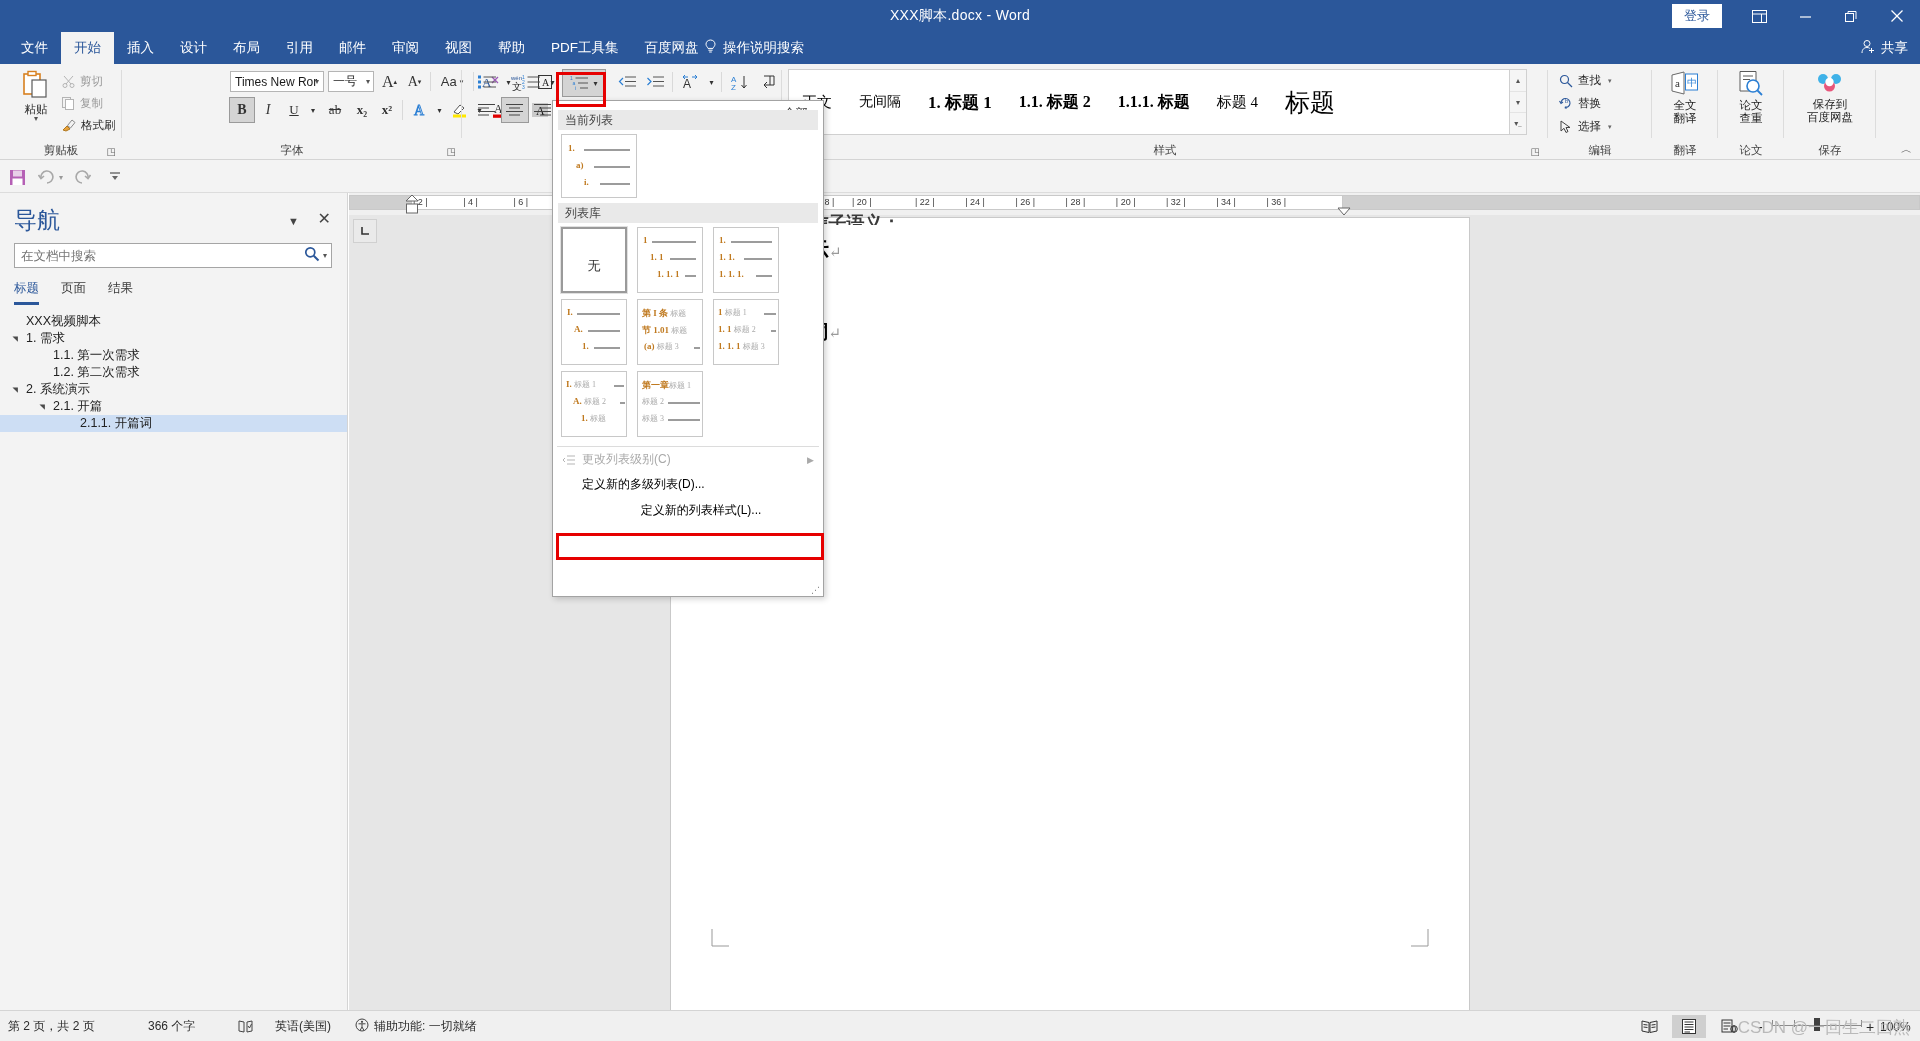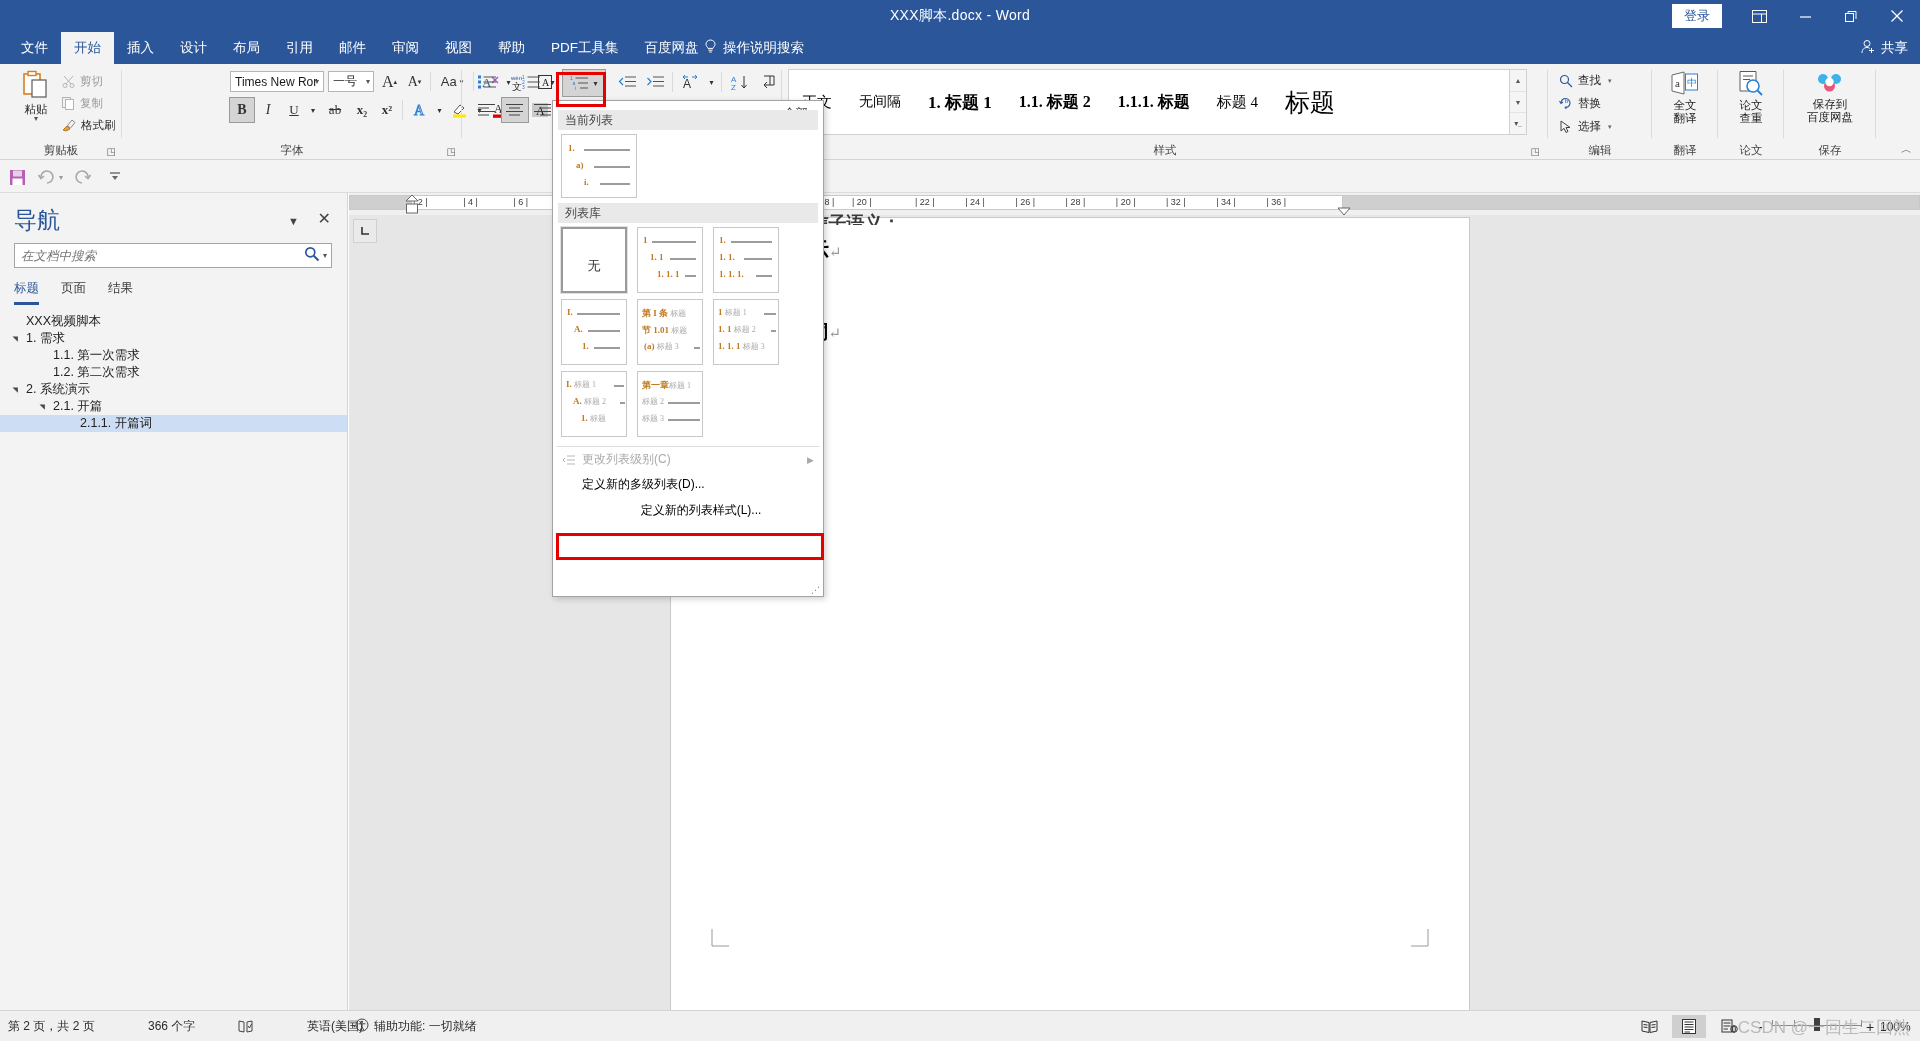--- a/index.html
+++ b/index.html
@@ -145,21 +145,21 @@
   .nav-title { position: absolute; left: 14px; top: 12px; font-size: 23px; color: #2b579a; }
   .nav-dd { position: absolute; right: 48px; top: 22px; font-size: 11px; color: #444; cursor: pointer; }
   .nav-close { position: absolute; right: 16px; top: 16px; font-size: 16px; color: #444; cursor: pointer; }
   .nav-search {
     position: absolute; left: 14px; top: 50px; width: 318px; height: 25px;
     background: #fff; border: 1px solid #a5a5a5; display: flex; align-items: center;
     padding: 0 4px 0 6px; cursor: text;
   }
   .nav-search input {
     flex: 1; border: 0; outline: 0; font-size: 12.5px; color: #707070;
-    font-family: "Liberation Sans", sans-serif; background: transparent; font-style: italic;
+    font-family: "Liberation Sans", sans-serif; background: transparent;
   }
   .nav-tabs { position: absolute; left: 14px; top: 87px; display: flex; gap: 22px; }
   .nav-tab { font-size: 12.5px; color: #3a3a3a; cursor: pointer; padding-bottom: 5px; }
   .nav-tab.active { color: #2b579a; border-bottom: 3px solid #2b579a; }
   .nav-tree { position: absolute; left: 0; top: 120px; right: 0; }
   .nav-row {
     position: relative; height: 17px; display: flex; align-items: center;
     font-size: 12.5px; color: #222; cursor: pointer;
   }
   .nav-row.selected { background: #cddef4; }
@@ -933,21 +933,21 @@
   <div class="statusbar">
     <div class="sb-item" style="left:8px;">第 2 页，共 2 页</div>
     <div class="sb-item" style="left:148px;">366 个字</div>
     <div class="sb-item" style="left:238px;">
       <svg width="16" height="14" viewBox="0 0 16 14">
           <path d="M1 1 L6 2 L6 12 L1 11 Z" fill="none" stroke="#444"></path>
           <path d="M9 2 L14 1 L14 11 L9 12 Z" fill="none" stroke="#444"></path>
           <polyline points="10,6 11.5,8 13.5,4" fill="none" stroke="#444"></polyline>
         </svg>
     </div>
-    <div class="sb-item" style="left:275px;margin-left:32px;">英语(美国)</div>
+    <div class="sb-item" style="left:275px;">英语(美国)</div>
     <div class="sb-item" style="left:355px;">
       <span>
         <svg width="14" height="14" viewBox="0 0 14 14">
             <circle cx="7" cy="7" r="6" fill="none" stroke="#444"></circle>
             <circle cx="7" cy="3.8" r="1.1" fill="#444"></circle>
             <path d="M3.5 5.8 L10.5 5.8 M7 5.8 L7 9 M7 9 L5 12.5 M7 9 L9 12.5" stroke="#444" fill="none"></path>
           </svg>
       </span>
       <span>辅助功能: 一切就绪</span>
     </div>

